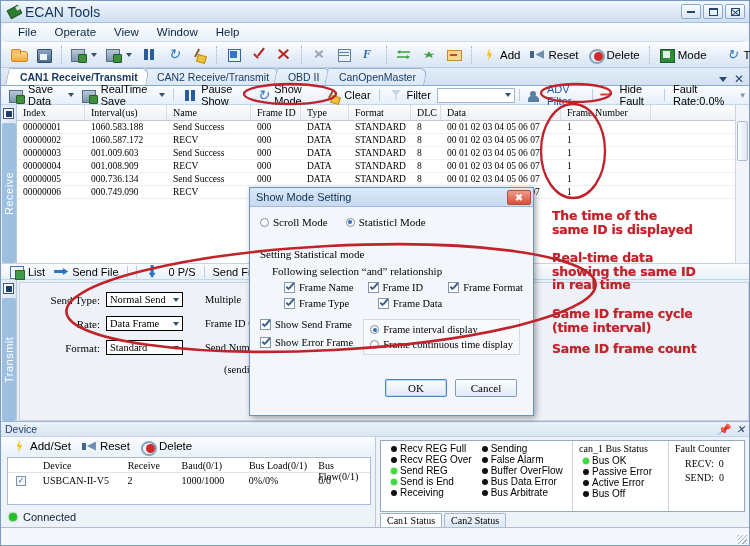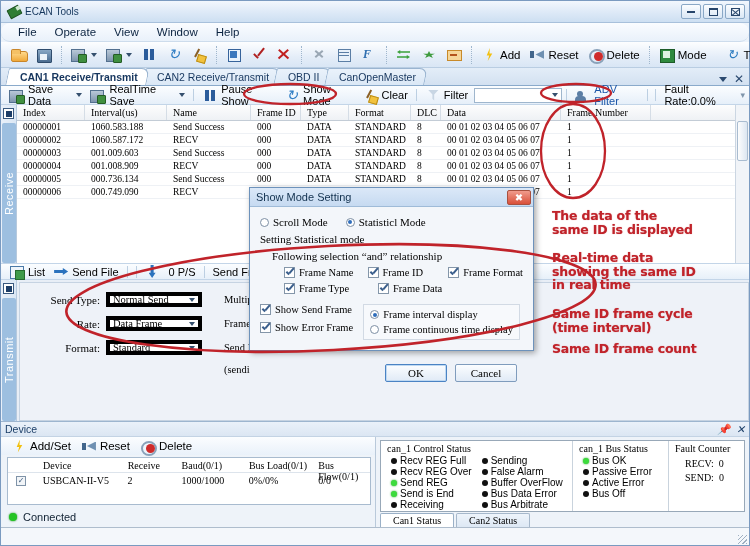--- a/index.html
+++ b/index.html
@@ -28,21 +28,21 @@
   .title-ico { width:16px; height:14px; margin:0 3px 0 2px; position:relative; }
   .title-ico:before{
     content:""; position:absolute; left:2px; top:2px; width:11px; height:8px;
     background:#2f7d34; border:1px solid #1d5220; transform:rotate(-28deg);
     border-radius:1px;
   }
   .title-ico:after{
     content:""; position:absolute; left:10px; top:1px; width:4px;height:4px;
     background:#cfe8d0; transform:rotate(-28deg);
   }
-  .title-text { font-size:10px; color:#14365c; }
+  .title-text { font-size:14px; color:#14365c; }
   .win-btns { margin-left:auto; display:flex; gap:2px; padding-right:1px; }
   .win-btn {
     width:20px; height:15px; border:1px solid #8aa8c6; border-radius:2px;
     background:linear-gradient(#fbfdff,#dae7f5);
     display:flex; align-items:center; justify-content:center;
   }
   .win-btn i { display:block; }
   .wb-min i { width:8px; height:3px; border-bottom:2px solid #26456b; }
   .wb-max i { width:9px; height:8px; border:1px solid #26456b; border-top-width:2px;}
   .wb-close i { width:9px;height:8px;border:1px solid #26456b;position:relative;}
@@ -189,21 +189,21 @@
     border-bottom:1px solid #c3d5e8;padding-left:4px;}
   .xmitbar .tb-item span{font-size:11px;}
   .mini-sep{width:1px;height:12px;background:#bccfe2;margin:0 4px;}
 
   
   .xmit-wrap{ flex:1; display:flex; position:relative; min-height:0; background:#e8eef6;}
   .xmit-body{ flex:1; background:#eef2f8; border:1px solid #c6d3e2; margin:2px 0 0 2px; position:relative;}
   .fieldrow{ display:flex; align-items:center; margin:9px 0 0 0; font-family:"Liberation Serif",serif; font-size:11px;}
   .flabel{ width:86px; text-align:right; padding-right:6px;}
   .fsel{
-    width:96px;height:15px;border:4px solid #000000;background:#fff;
+    width:77px;height:15px;border:1px solid #000000;background:#fff;
     display:flex;align-items:center;padding:0 3px;font-size:10.5px;
     font-family:"Liberation Serif",serif;}
   .fsel .tb-caret{margin-left:auto;}
   .rlabel{ padding-left:22px; font-family:"Liberation Serif",serif; font-size:10.5px;}
 
   
   .devdock{ flex:0 0 124px; display:flex; flex-direction:column; border-top:1px solid #9db5cf; background:#eef3f9;}
   .dev-title{
     height:15px;display:flex;align-items:center;padding:0 4px;font-size:10.5px;color:#1d3f68;
     background:linear-gradient(#eaf1fa,#dbe6f3); border-bottom:1px solid #c3d3e4;}
@@ -227,49 +227,49 @@
   .statcol{padding:2px 0 0 6px;border-right:1px solid #c9d3dd;}
   .statcol:last-child{border-right:0;}
   .sc-title{font-family:"Liberation Serif",serif;font-size:10px;margin-bottom:1px;}
   .sc-items{display:flex;gap:6px;}
   .sc-list{display:flex;flex-direction:column;gap:0px;}
   .sc-li{display:flex;align-items:center;gap:3px;font-size:10px;padding-left:4px;}
   .led{width:6px;height:6px;border-radius:50%;background:#111;flex:0 0 6px;}
   .led.on{background:#3ddb3d;box-shadow:0 0 2px #1ea01e;}
   .fc-row{font-family:"Liberation Serif",serif;font-size:10px;padding:3px 0 0 10px;}
   .stat-tabs{height:15px;display:flex;align-items:flex-end;padding-left:4px;gap:2px;}
-  .stab{height:14px;padding:0 12px;font-family:"Liberation Serif",serif;font-size:10px;
+  .stab{height:14px;padding:0 6px;font-family:"Liberation Serif",serif;font-size:10px;
         display:flex;align-items:center;border:1px solid #a6b8cb;border-bottom:0;border-radius:2px 2px 0 0;
         background:linear-gradient(#eef4fb,#dde8f4);}
   .stab.active{background:#fff;border-color:#9ab0c7;}
   .statbottom{height:18px;border-top:1px solid #aebdcd;background:#f4f7fb;position:relative;}
   .grip{position:absolute;right:2px;bottom:1px;width:9px;height:9px;
         background:repeating-linear-gradient(135deg,#9fb0c2 0 1px,transparent 1px 3px);}
 
   
   .dlg{
-    position:absolute; left:248px; top:186px; width:285px; height:164px;
+    position:absolute; left:248px; top:186px; width:285px; height:229px;
     border:1px solid #6d92bb; background:#f3f6fa; z-index:40;
     box-shadow:2px 2px 6px rgba(0,0,0,.35);
   }
   .dlg-tb{
     height:19px;background:linear-gradient(#dbe8f8,#c6daf1);
     border-bottom:1px solid #9fbbd8; display:flex; align-items:center; padding:0 2px 0 6px;
     font-size:11px; color:#12314f;}
   .dlg-close{
     margin-left:auto;width:24px;height:15px;border:1px solid #a8503f;border-radius:2px;
     background:linear-gradient(#f09b8c,#d9503a);color:#fff;font-size:10px;
     display:flex;align-items:center;justify-content:center;}
   .dlg-body{ padding:9px 10px 0 10px; font-family:"Liberation Serif",serif; font-size:11px;}
   .radio{width:9px;height:9px;border-radius:50%;border:1px solid #7d8fa4;background:#fff;
          display:inline-flex;align-items:center;justify-content:center;flex:0 0 9px;}
   .radio.sel:after{content:"";width:4px;height:4px;border-radius:50%;background:#2f6dbb;}
   .rrow{display:flex;align-items:center;gap:6px;}
   .rrow .opt{display:flex;align-items:center;gap:4px;}
-  .hr-label{ margin:5px 0 2px 0; }
+  .hr-label{ margin:20px 0 2px 0; }
   .cb{width:11px;height:11px;border:1px solid #8496a9;background:#fff;display:inline-flex;
       align-items:center;justify-content:center;flex:0 0 11px;}
   .cb i{width:9px;height:9px;display:block;position:relative;}
   .cb i:before{content:"";position:absolute;left:1px;top:4px;width:3.5px;height:1.6px;background:#3a5e8c;transform:rotate(45deg);}
   .cb i:after{content:"";position:absolute;left:3px;top:2px;width:6.5px;height:1.6px;background:#3a5e8c;transform:rotate(-50deg);}
   .cbrow{display:flex;gap:14px;margin-top:5px;}
   .cbopt{display:flex;align-items:center;gap:4px;font-size:10.5px;white-space:nowrap;}
   .cbopt.w1{width:80px;}
   .dlg-low{display:flex;gap:10px;margin-top:10px;}
   .dlg-low .left{display:flex;flex-direction:column;gap:7px;}
@@ -445,20 +445,24 @@
       </div>
     <div class="filter-box">
         <i class="tb-caret"></i>
       </div>
     <div class="mini-sep"></div>
     <div class="tb-item">
         <i class="ic ic-people"></i>
         <span class="link">ADV Filter</span>
       </div>
     <div class="mini-sep"></div>
+    <div class="tb-item">
+        <i class="ic ic-hide"></i>
+        <span>Hide Fault</span>
+      </div>
     <div class="mini-sep"></div>
     <div class="tb-item">
         <span>Fault Rate:0.0%</span>
       </div>
     <div class="subbar-grip">▾</div>
   </div>
 
   <div class="recv-wrap">
     <div class="sidetab">
       <div class="chk">
@@ -659,21 +663,20 @@
         </div>
         <div class="connbar">
           <span class="dot-green"></span>
           <span>Connected</span>
         </div>
       </div>
 
       <div class="devright">
         <div class="statbox">
           <div class="statcol" style="width:192px">
-            <div class="sc-title">can_1 Control Status</div>
             <div class="sc-items">
               <div class="sc-list">
                 <div class="sc-li">
                     <i class="led"></i>
                     <span>Recv REG Full</span>
                   </div>
                 <div class="sc-li">
                     <i class="led"></i>
                     <span>Recv REG Over</span>
                   </div>
@@ -845,21 +848,21 @@
   </div>
 
   <svg class="ovl" width="750" height="546" viewBox="0 0 750 546">
     <ellipse cx="289" cy="93" rx="46" ry="10" fill="none" stroke="#c0232a" stroke-width="2.3"></ellipse>
     <ellipse cx="575" cy="92" rx="35" ry="9" fill="none" stroke="#c0232a" stroke-width="2.3"></ellipse>
     <ellipse cx="572" cy="150" rx="32" ry="47" fill="none" stroke="#c0232a" stroke-width="2.3"></ellipse>
     <ellipse cx="330" cy="297" rx="265" ry="52" transform="rotate(-3 330 297)" fill="none" stroke="#c0232a" stroke-width="2.6"></ellipse>
   </svg>
 
   <div class="anno" style="left:551px; top:208px;">
-    <div>The data of the</div>
+    <div>The time of the</div>
     <div>same ID is displayed</div>
   </div>
   <div class="anno" style="left:551px; top:250px;">
     <div>Real-time data</div>
     <div>showing the same ID</div>
     <div>in real time</div>
   </div>
   <div class="anno" style="left:551px; top:306px;">
     <div>Same ID frame cycle</div>
     <div>(time interval)</div>

